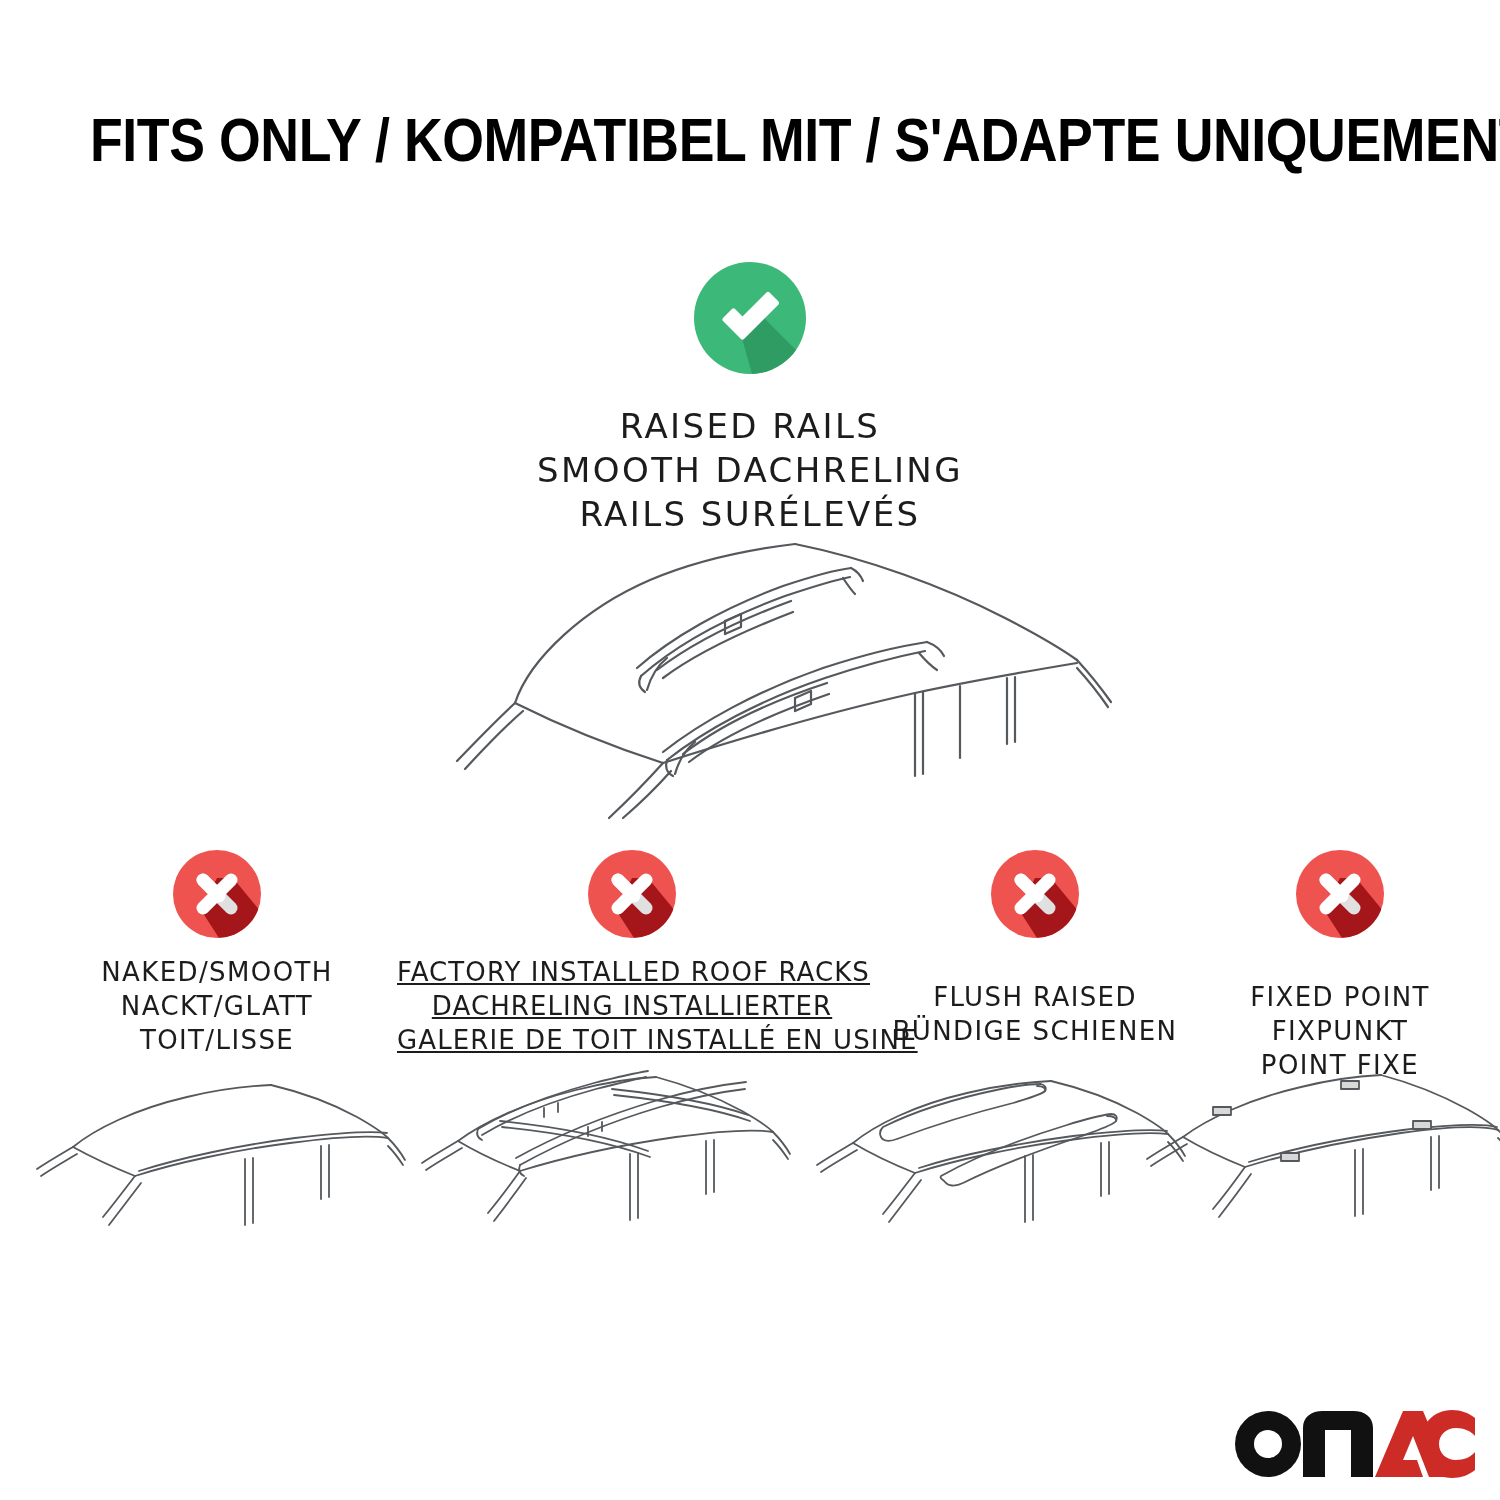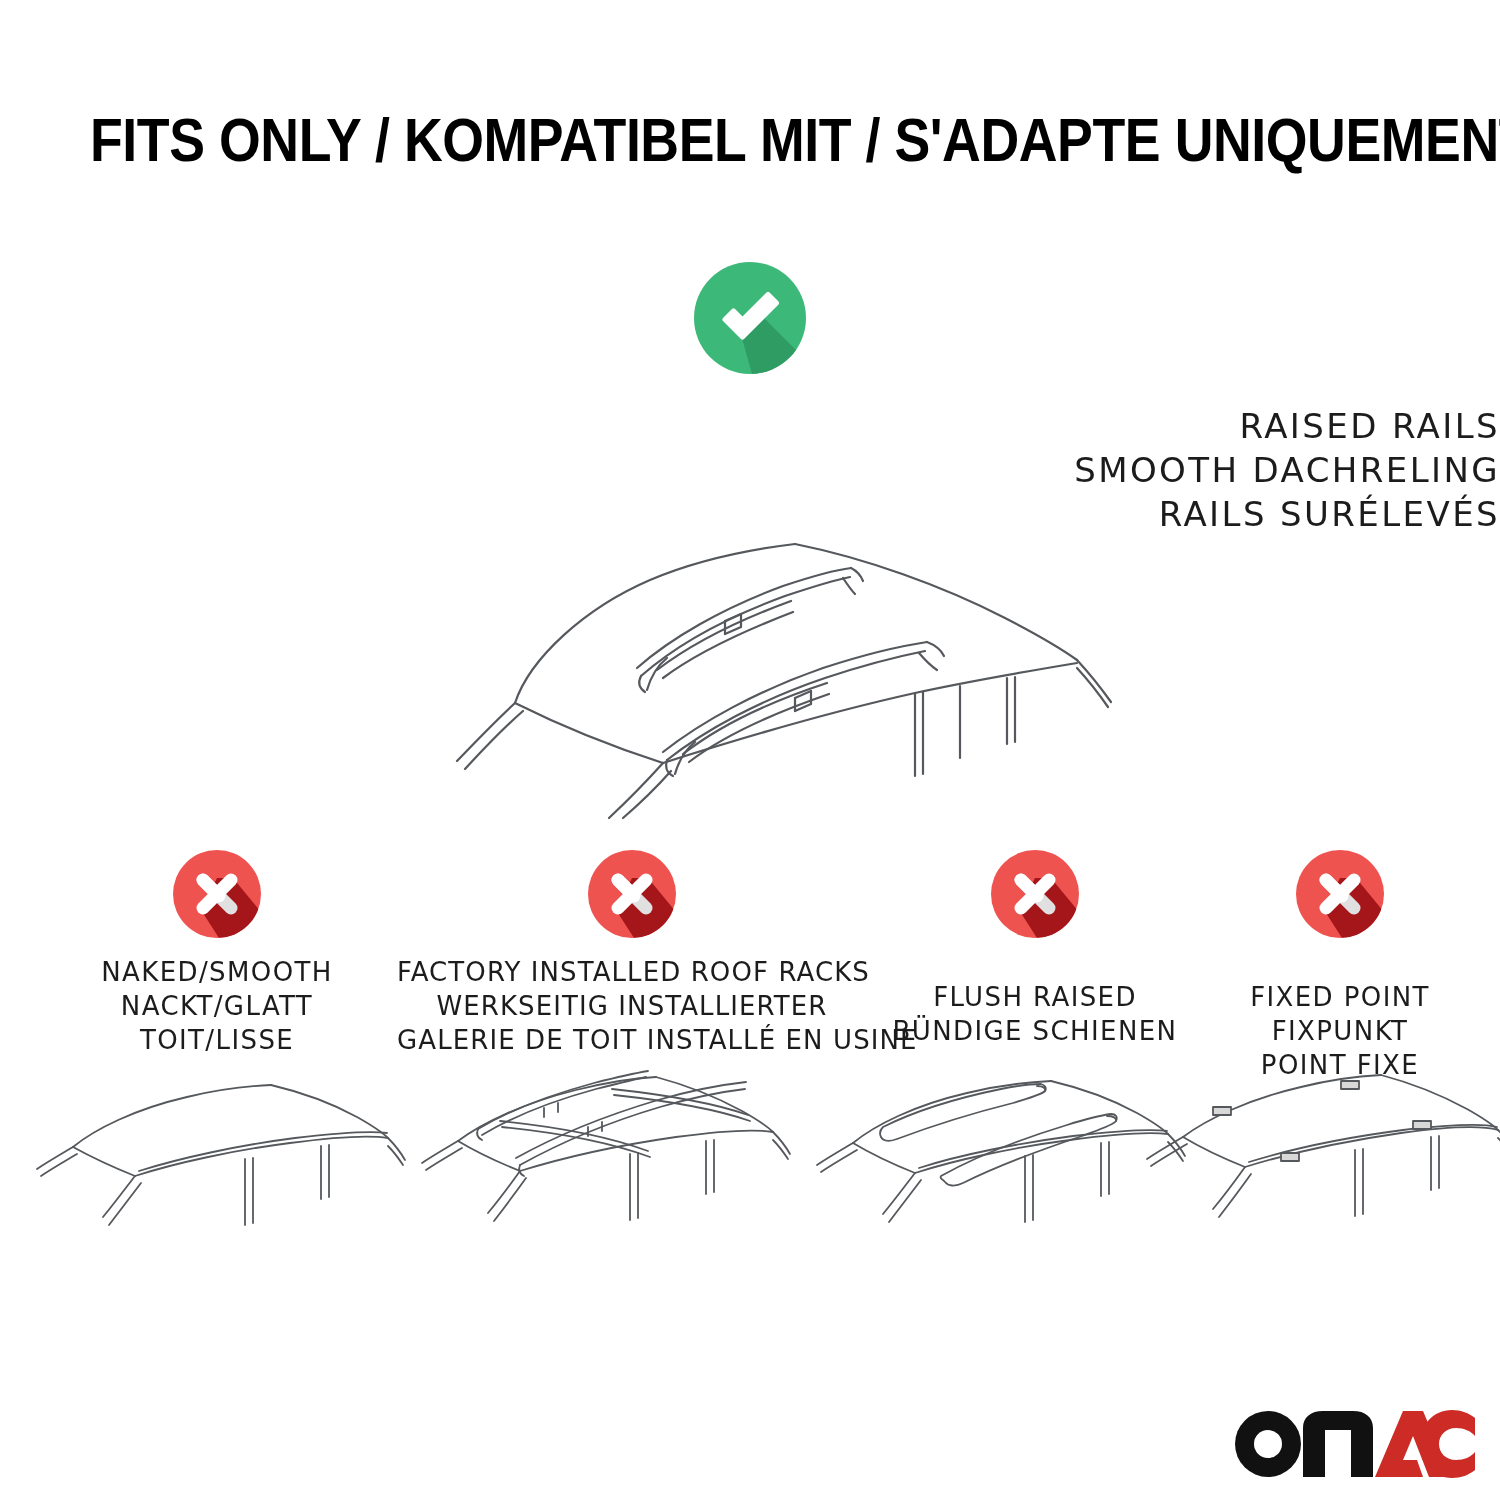--- a/index.html
+++ b/index.html
@@ -33,21 +33,21 @@
     transform-origin: center top;
     white-space: nowrap;
   }
 
   
   .top-block {
     position: absolute;
     top: 262px;
     left: 0;
     width: 1500px;
-    text-align: right;
+    text-align: center;
   }
   .check-icon-wrap {
     width: 112px;
     height: 112px;
     margin: 0 auto;
     position: relative;
   }
   .ok-label {
     margin-top: 30px;
     font-size: 34px;
@@ -244,23 +244,23 @@
         <g clip-path="url(#xc2)">
           <polygon points="44,28 60,28 88,62 88,88 46,88 28,60" fill="#A4161A"></polygon>
         </g>
         <g stroke-linecap="round" stroke-width="13">
           <line x1="30" y1="30" x2="58" y2="58" stroke="#E0E0E0"></line>
           <line x1="58" y1="30" x2="30" y2="58" stroke="#FFFFFF"></line>
           <line x1="30" y1="30" x2="46" y2="46" stroke="#FFFFFF"></line>
         </g>
       </svg>
     </div>
-    <div class="reject-label" style="letter-spacing:1.1px;">
+    <div class="reject-label" style="letter-spacing:1.1px;text-decoration:underline;">
       <div>FACTORY INSTALLED ROOF RACKS</div>
-      <div>WERKSEITIG INSTALLIERTER</div>
+      <div>DACHRELING INSTALLIERTER</div>
       <div>GALERIE DE TOIT INSTALLÉ EN USINE</div>
     </div>
   </div>
 
   <div class="reject-col" style="left:828px; width:400px;">
     <div class="x-icon-wrap">
       <svg width="88" height="88" viewBox="0 0 88 88">
         <defs>
             <clipPath id="xc3">
               <circle cx="44" cy="44" r="44"></circle>

